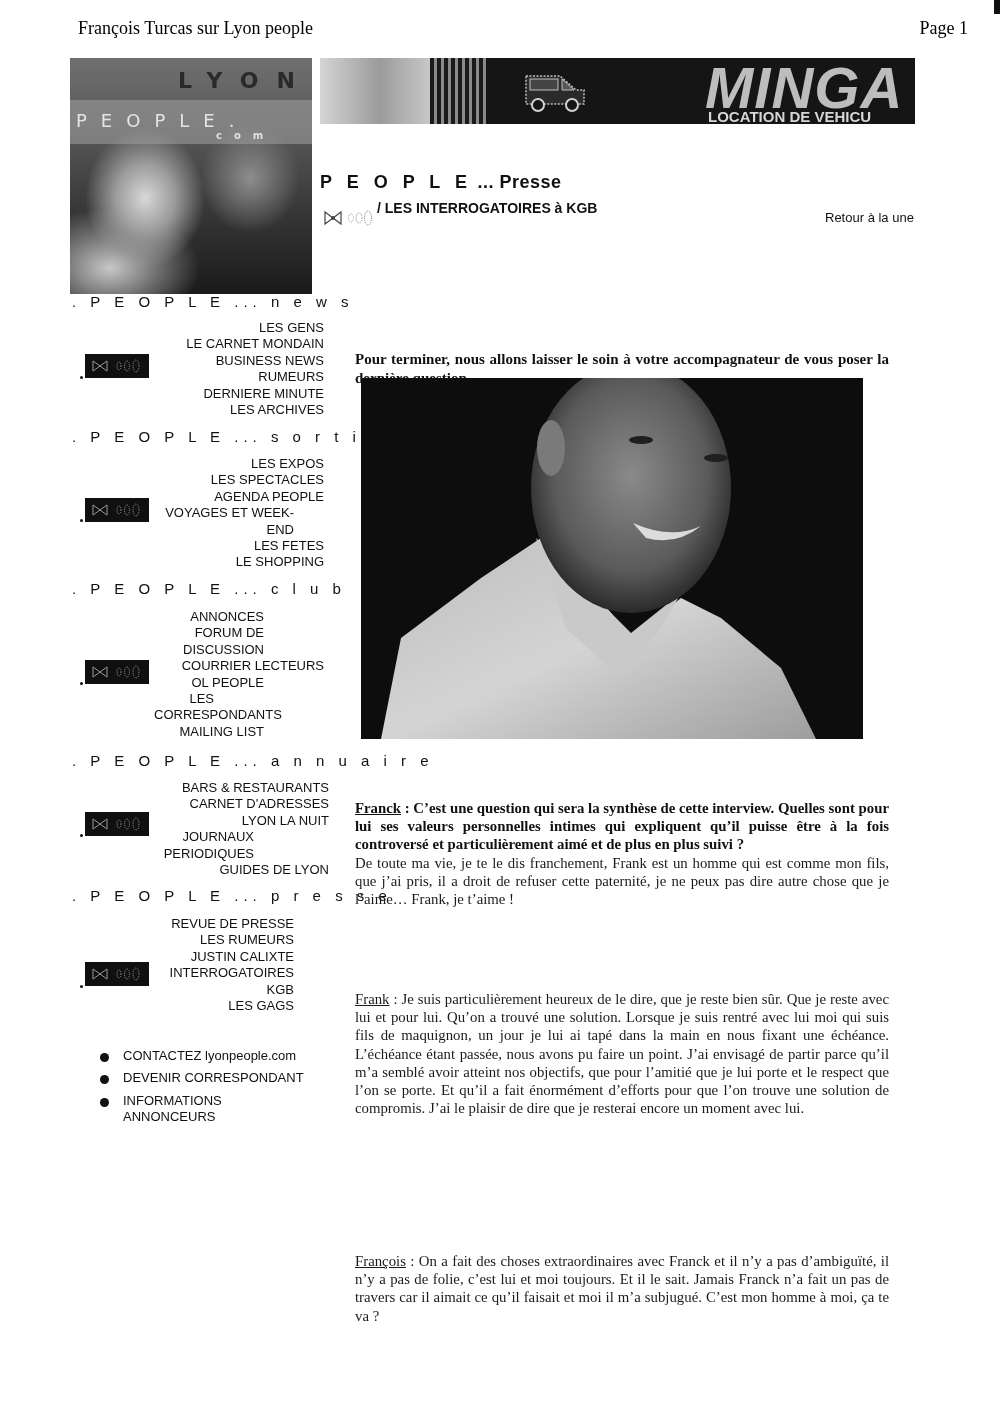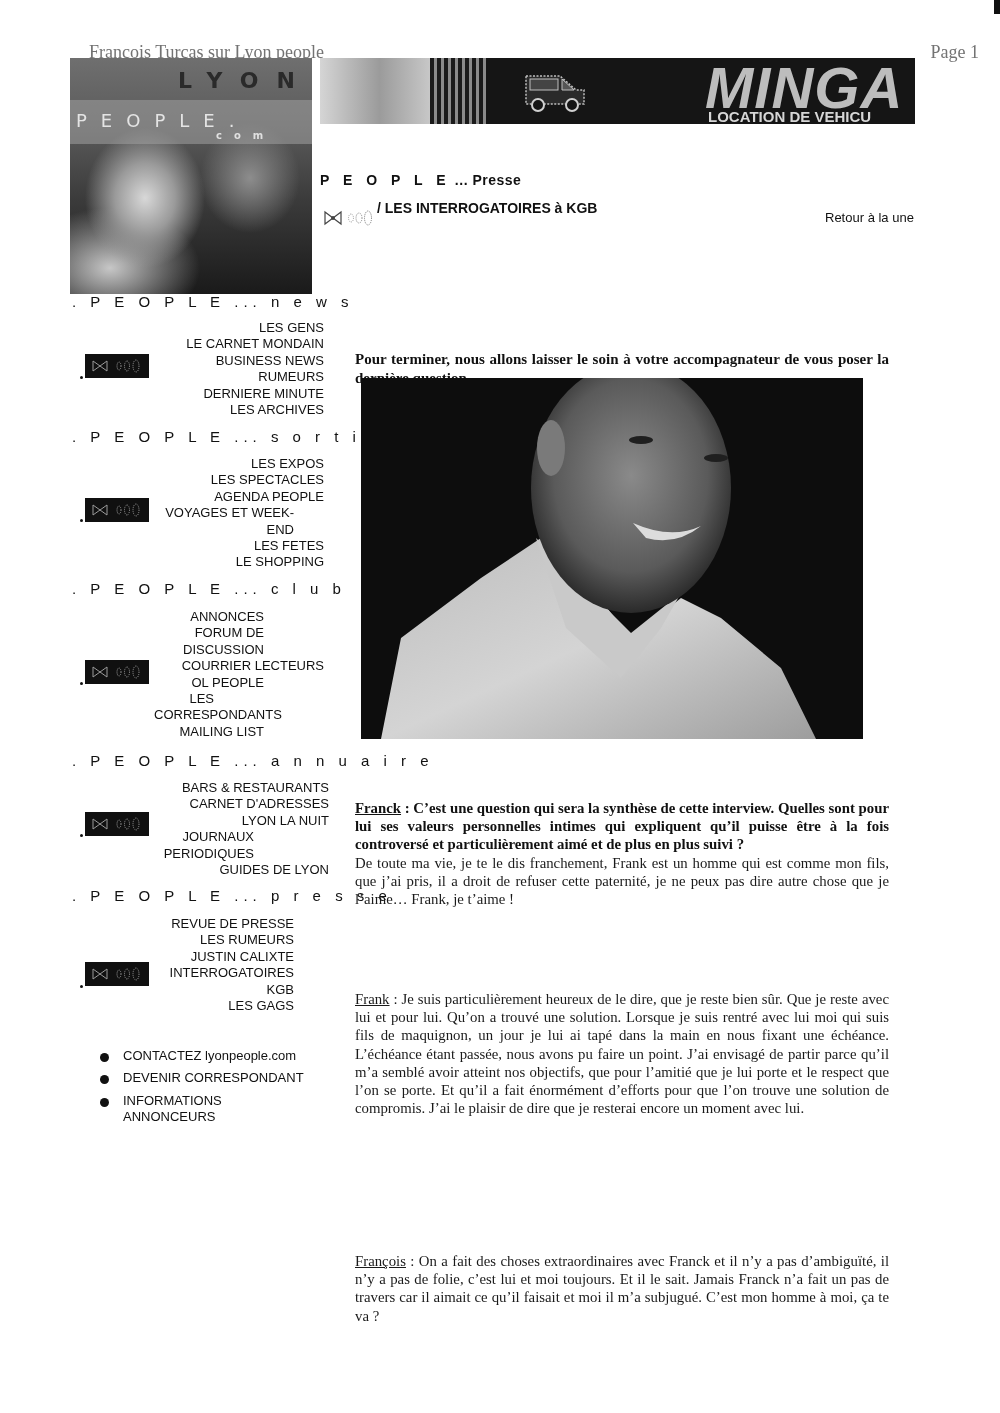--- a/index.html
+++ b/index.html
@@ -3,22 +3,22 @@
 <meta charset="utf-8">
 <style>
   html, body { margin: 0; padding: 0; }
   body {
     width: 1000px; height: 1413px; background: #ffffff; position: relative;
     overflow: hidden; color: #111;
     font-family: "Liberation Sans", sans-serif;
   }
   .corner-mark { position: absolute; right: 0; top: 0; width: 6px; height: 14px; background: #111; }
   .print-header {
-    position: absolute; left: 78px; top: 42px; width: 890px;
-    font-family: "Liberation Serif", serif; font-size: 18px; color: #737373; margin-left: 11px;
+    position: absolute; left: 78px; top: 18px; width: 890px;
+    font-family: "Liberation Serif", serif; font-size: 18px; color: #000000;
   }
   .print-header .page { position: absolute; right: 0; top: 0; }
 
   
   .logo {
     position: absolute; left: 70px; top: 58px; width: 242px; height: 236px;
     background:
       radial-gradient(ellipse 60px 70px at 75px 140px, #d8d8d8 0%, #9a9a9a 50%, rgba(0,0,0,0) 100%),
       radial-gradient(ellipse 50px 55px at 180px 120px, #8d8d8d 0%, rgba(0,0,0,0) 100%),
       radial-gradient(ellipse 90px 60px at 40px 210px, #c7c7c7 0%, rgba(0,0,0,0) 100%),
@@ -54,21 +54,21 @@
     position: absolute; left: 385px; top: -4px; font-size: 58px; font-weight: bold; font-style: italic;
     color: #bdbdbd; letter-spacing: 1px; font-family: "Liberation Sans", sans-serif; white-space: nowrap;
   }
   .banner .tag {
     position: absolute; left: 388px; top: 50px; font-size: 15px; font-weight: bold; 
     color: #d6d6d6; white-space: nowrap; font-family: "Liberation Sans", sans-serif;
   }
 
   
   .section-title {
-    position: absolute; left: 320px; top: 172px; font-size: 14px; font-weight: bold; letter-spacing: 0.5px;
+    position: absolute; left: 320px; top: 172px; font-size: 18px; font-weight: bold; letter-spacing: 0.5px;
   }
   .section-title .spaced { letter-spacing: 5px; }
   .crumb {
     position: absolute; left: 323px; top: 200px; display: flex; align-items: flex-start;
   }
   .crumb .mini-icon { width: 52px; height: 24px; margin-top: 6px; margin-right: 2px; }
   .crumb .txt { font-size: 14px; font-weight: bold; line-height: 17px; width: 300px; }
   .back-link { position: absolute; left: 825px; top: 210px; font-size: 13px; width: 92px; overflow: hidden; white-space: nowrap; }
 
   

